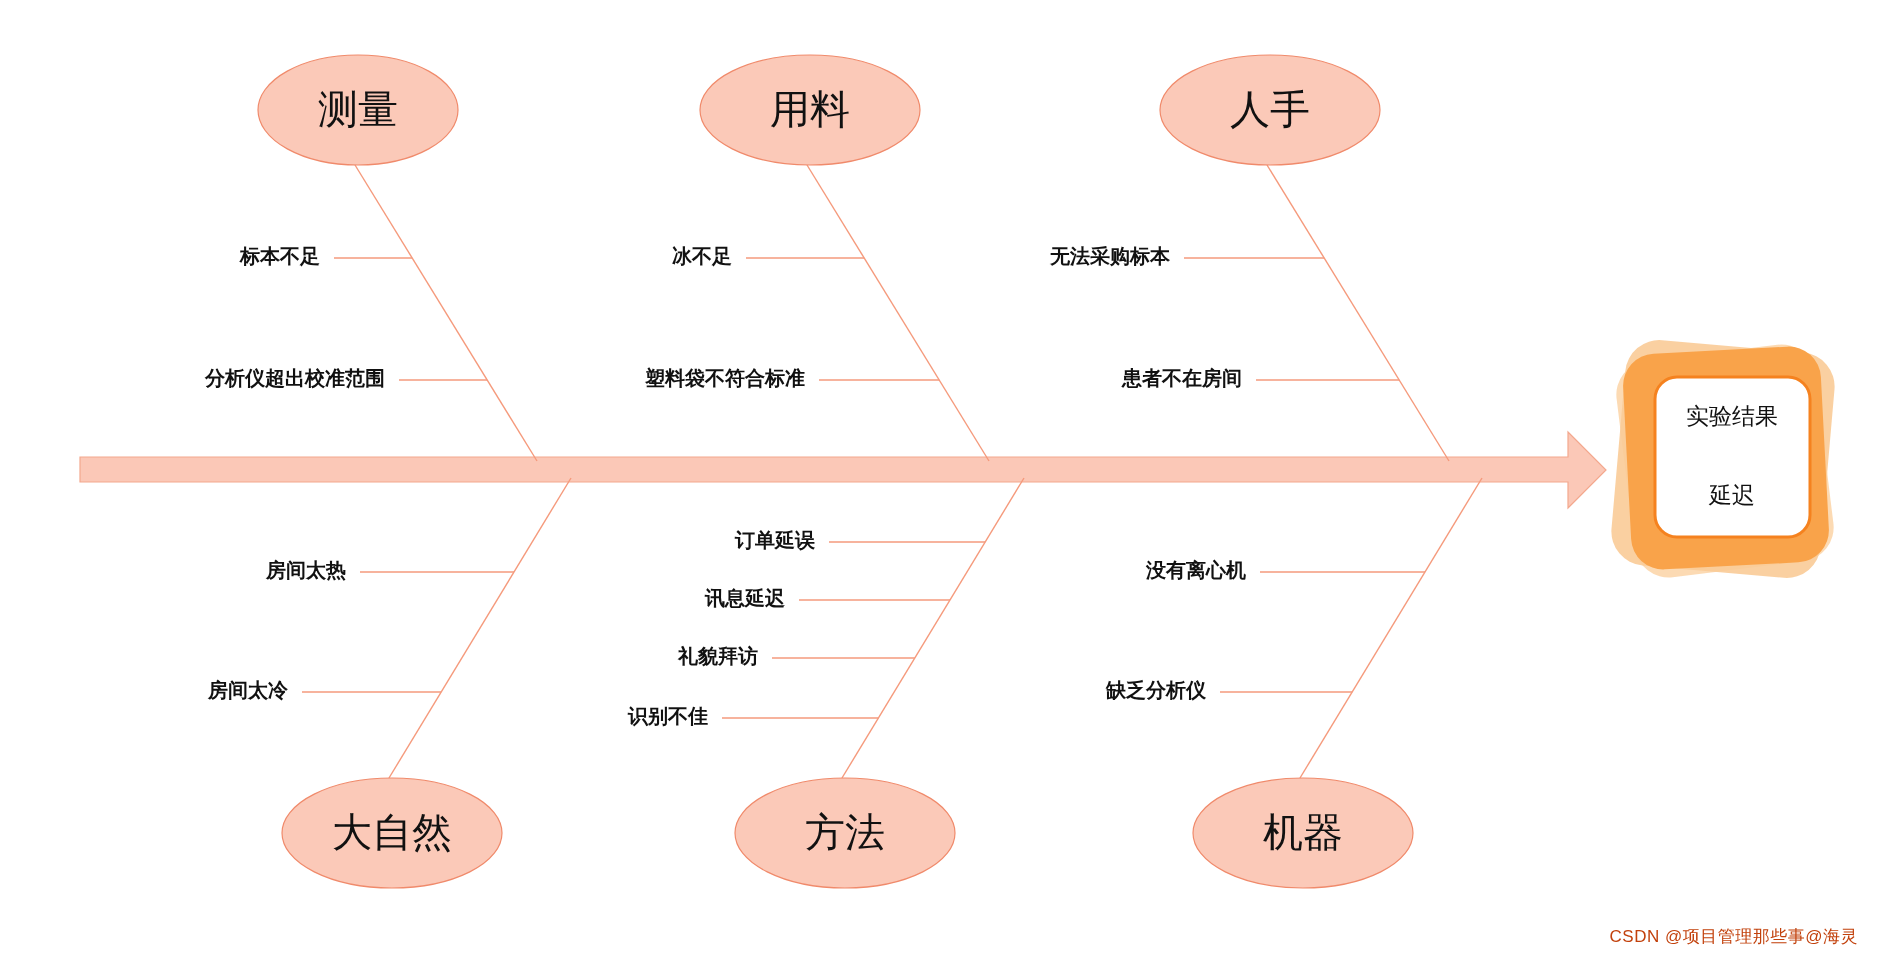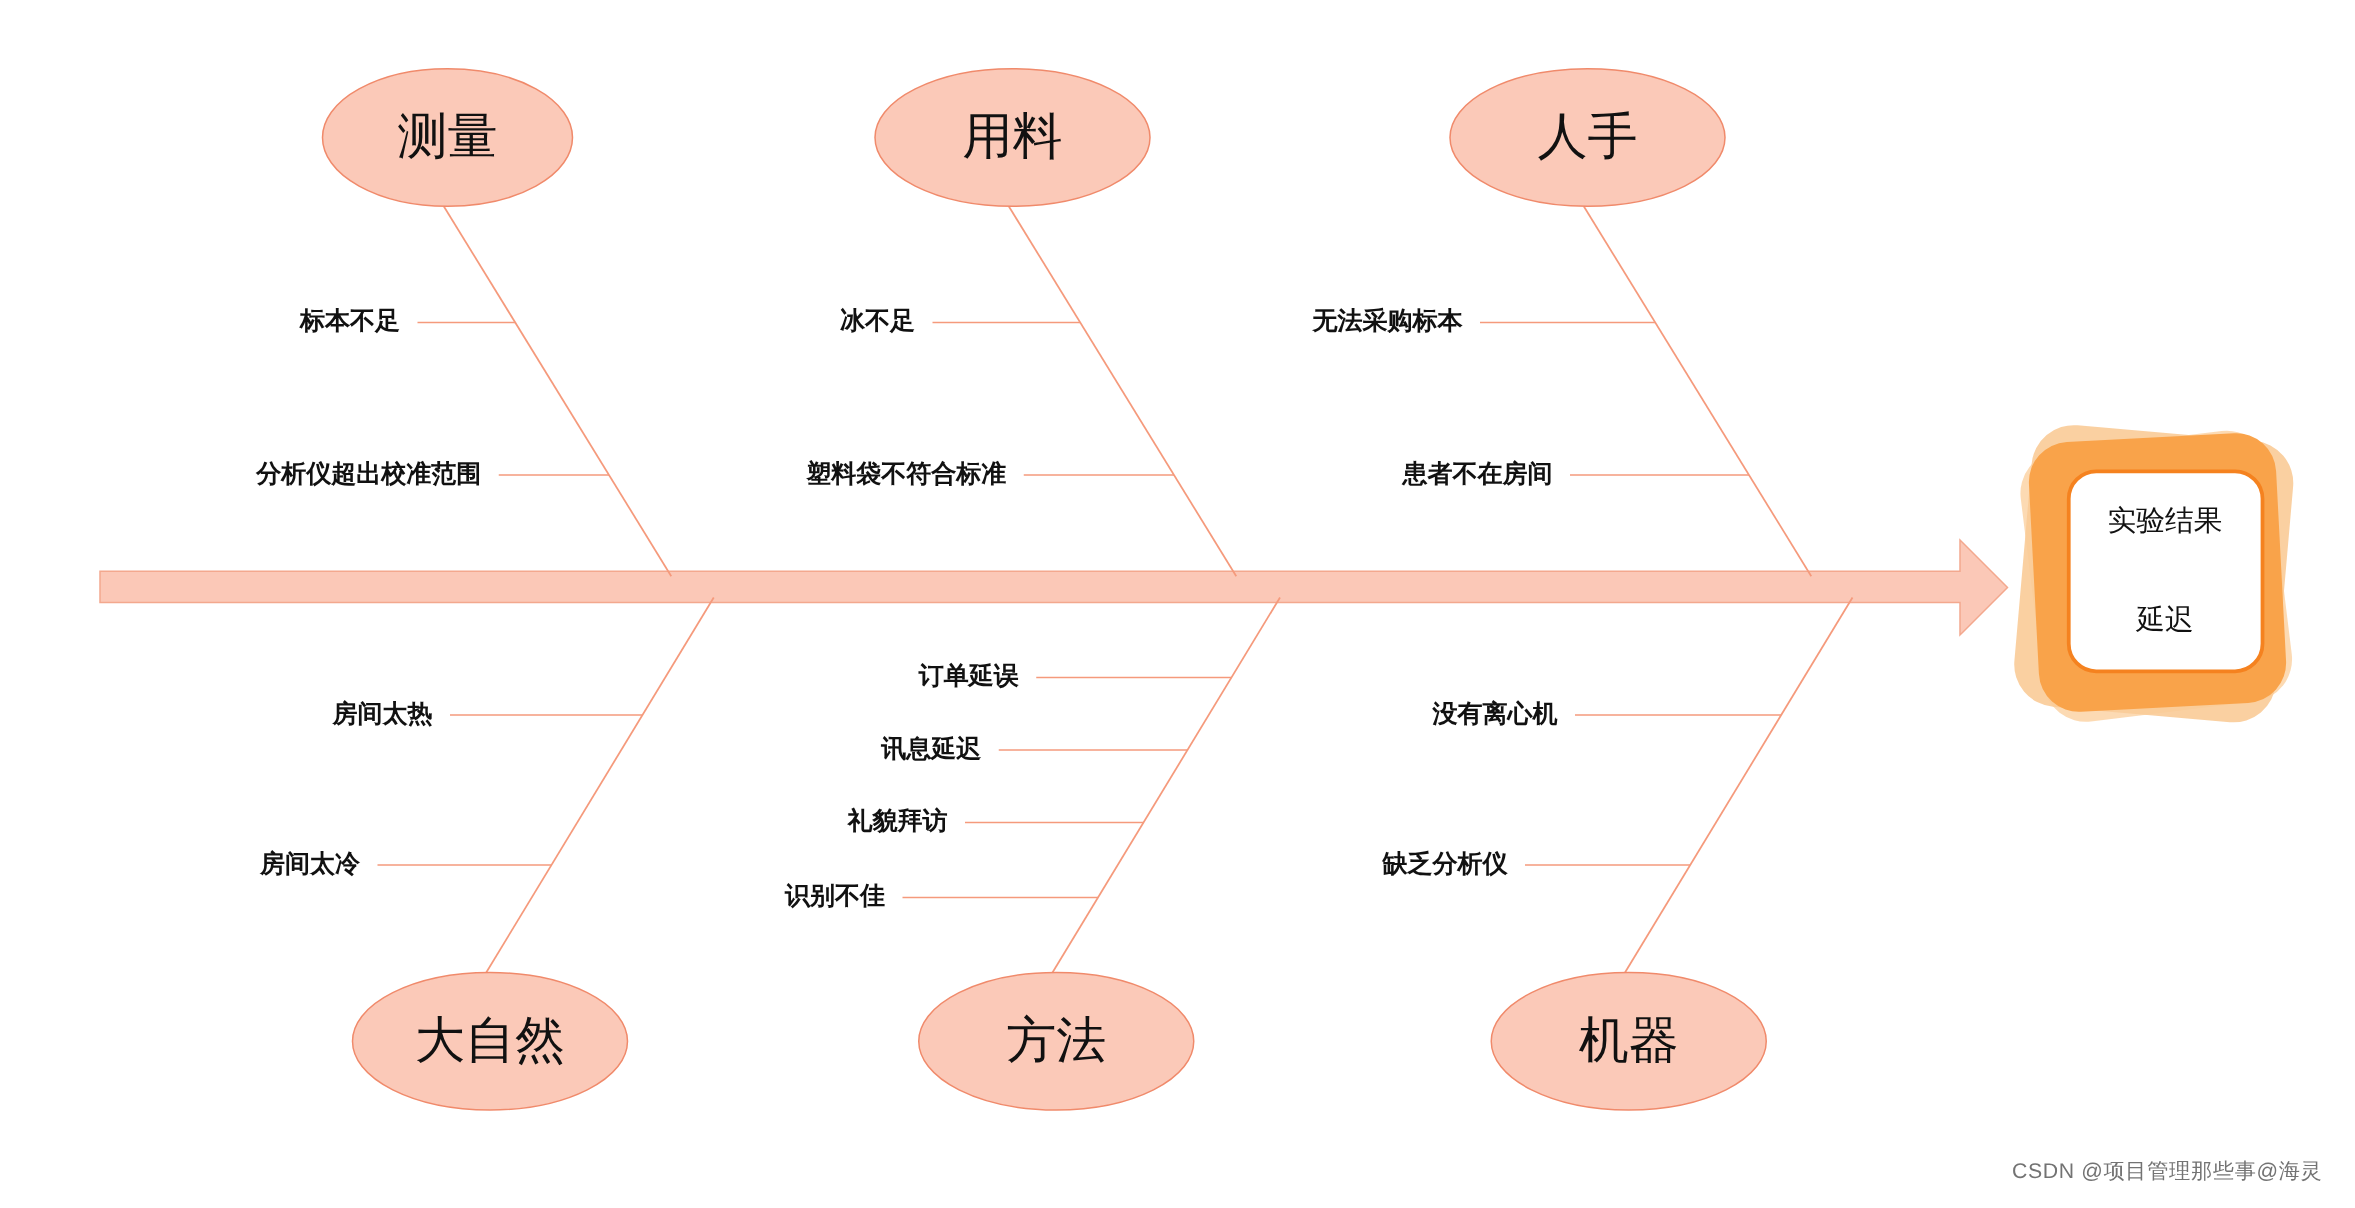--- a/index.html
+++ b/index.html
@@ -19,21 +19,21 @@
     font-family:"Liberation Sans","DejaVu Sans",sans-serif;
     font-size:20px;font-weight:bold;fill:#111111;dominant-baseline:middle;
   }
   .effect-text{
     font-family:"Liberation Sans","DejaVu Sans",sans-serif;
     font-size:23px;fill:#111111;text-anchor:middle;dominant-baseline:middle;
   }
   .wm{
     position:absolute;right:26px;bottom:18px;
     font-family:"Liberation Sans","DejaVu Sans",sans-serif;
-    font-size:17px;color:#737373;letter-spacing:.5px;white-space:nowrap;
+    font-size:17px;color:#c2410c;letter-spacing:.5px;white-space:nowrap;
   }
 </style>
 </head>
 <body>
 
 <div id="stage">
 
   <svg id="fish" viewBox="0 0 1884 966">
 
     <g>

